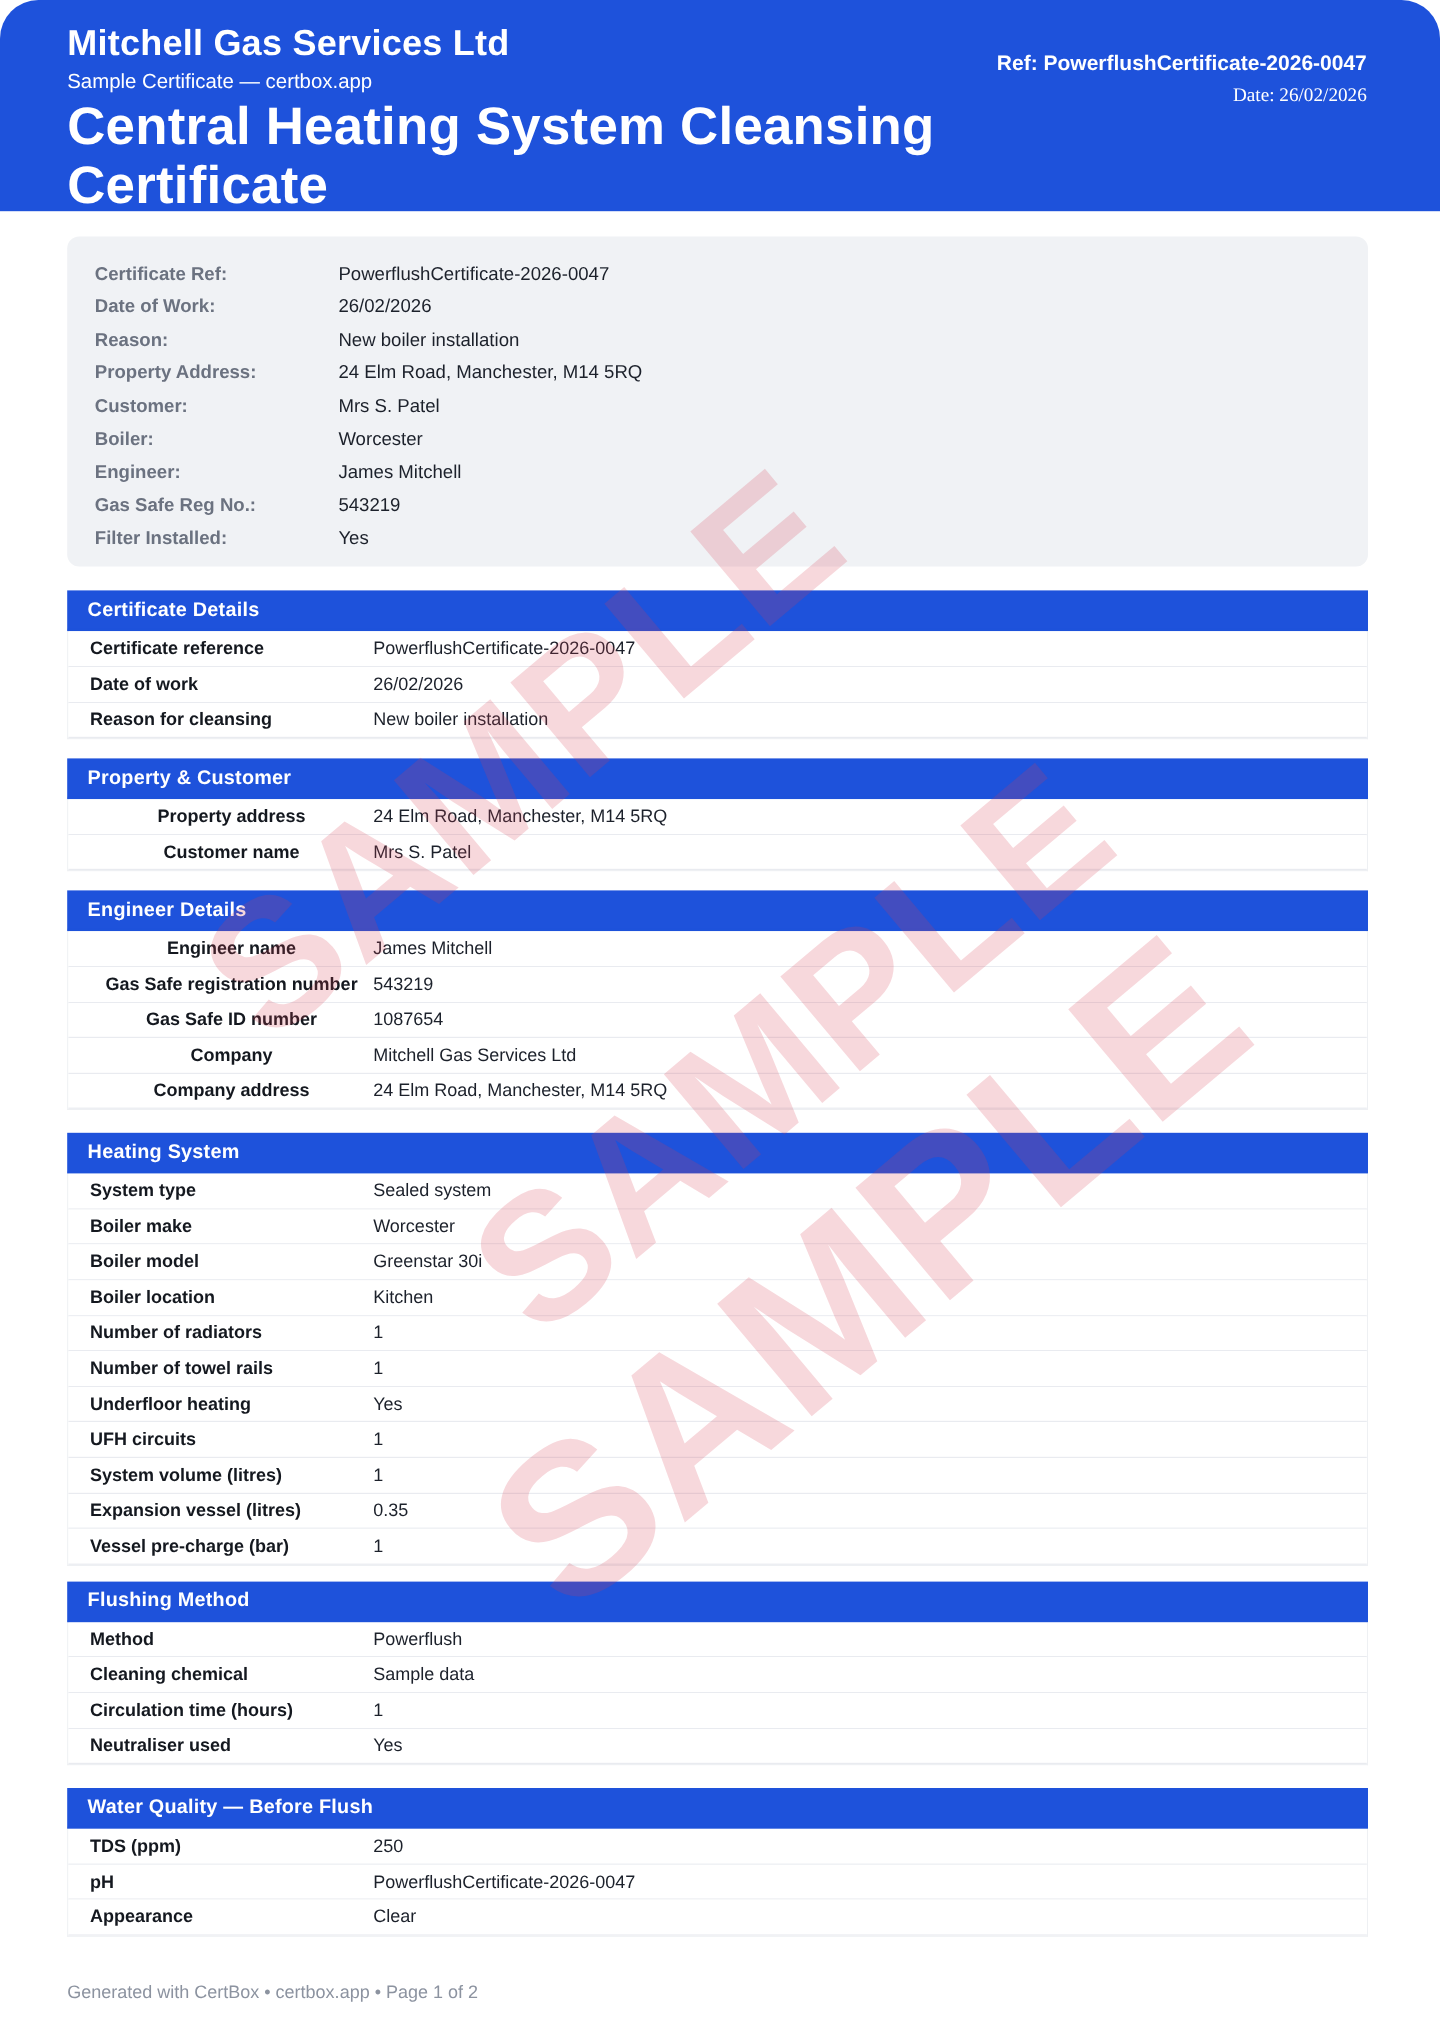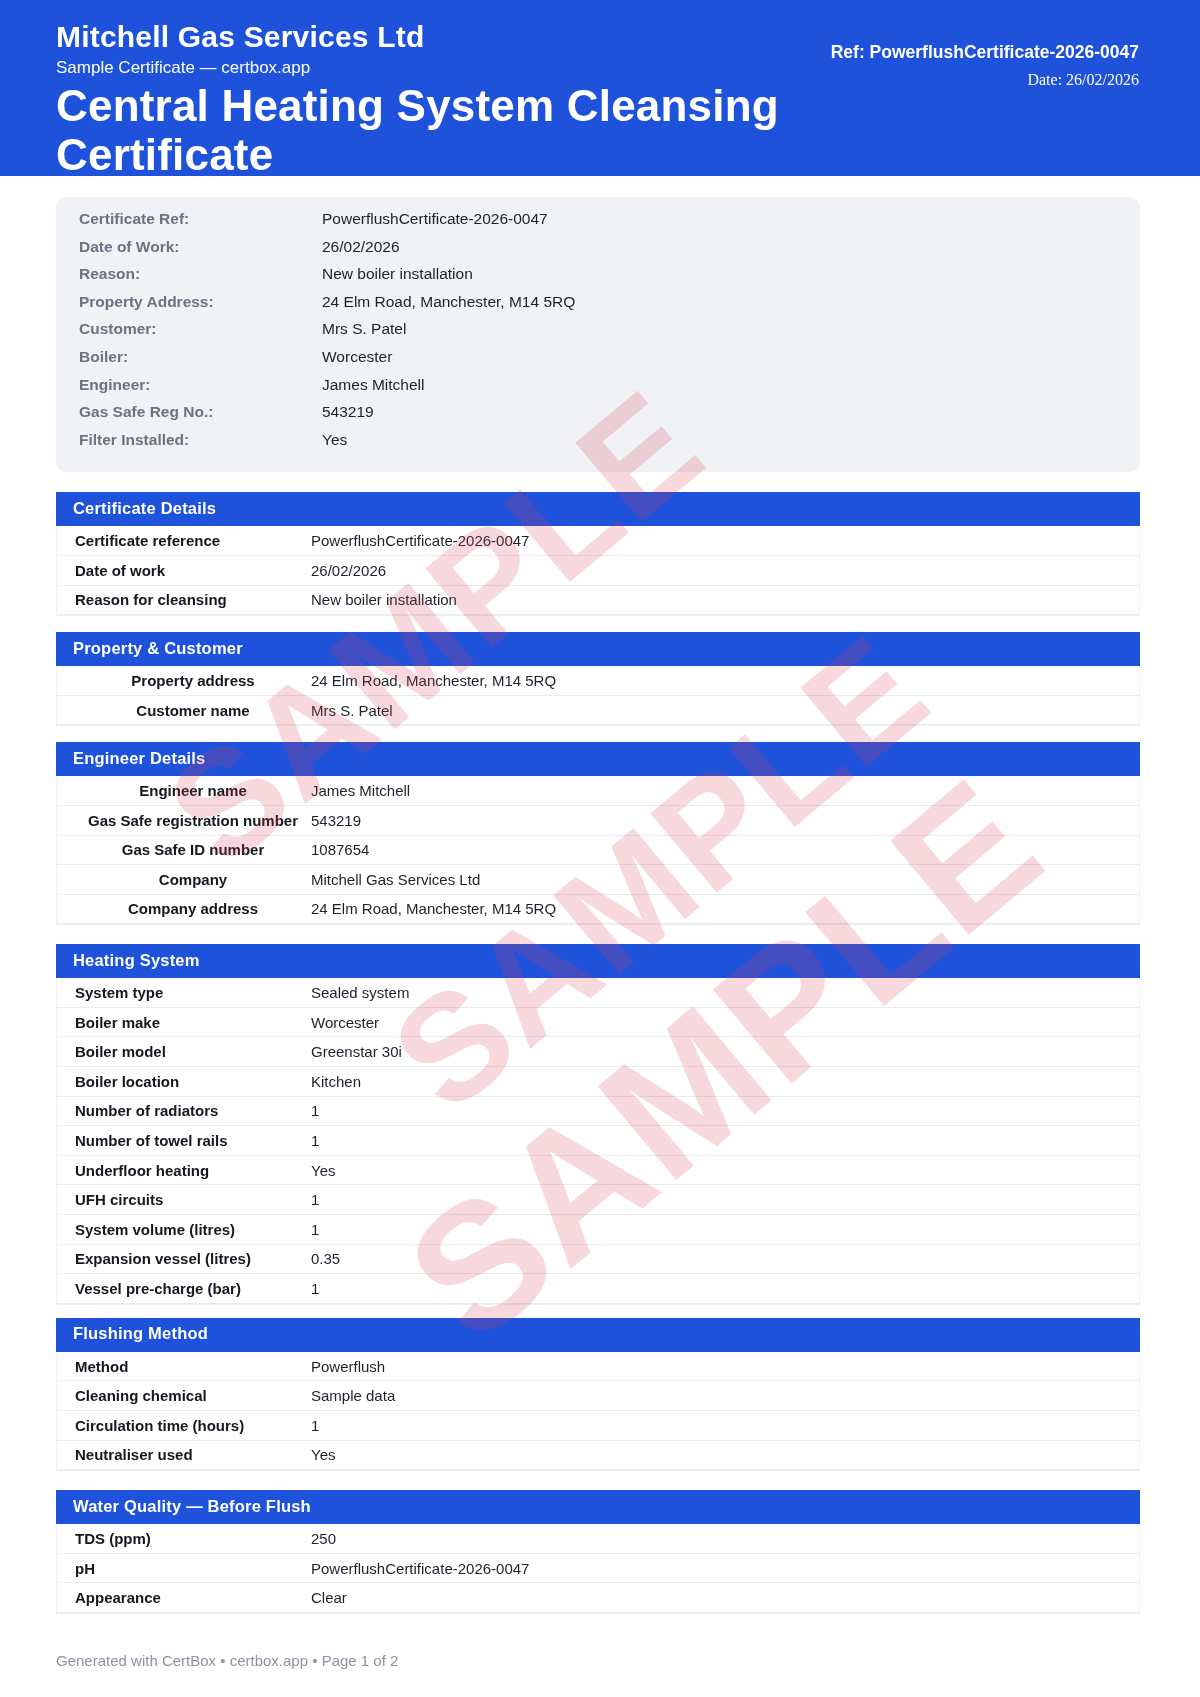--- a/index.html
+++ b/index.html
@@ -2,20 +2,21 @@
 <html><head>
 <meta charset="utf-8">
 <style>
   html,body{margin:0;padding:0;background:#ffffff;}
   .page{
     position:relative;
     width:1200px;height:1697px;
     background:#ffffff;
     font-family:"Liberation Sans","DejaVu Sans",sans-serif;
     overflow:hidden;
+    border-radius:32px;
     -webkit-font-smoothing:antialiased;
   }
   
   .header{
     position:relative;
     background:#1e52db;
     color:#ffffff;
     height:176px;
     box-sizing:border-box;
     padding:20px 60px 0 56px;
@@ -31,21 +32,21 @@
   }
   .header-ref{font-size:17.5px;font-weight:bold;line-height:20px;}
   .header-date{font-size:16px;line-height:19px;margin-top:8px;font-family:Liberation Serif, serif;}
   
   .summary{
     margin:21px 60px 0 56px;
     background:#f0f2f5;
     border-radius:10px;
     padding:13px 0 14px 0;
   }
-  .srow{display:flex;align-items:flex-start;height:27.6px;padding-left:23px;gap:40px;}
+  .srow{display:flex;align-items:flex-end;height:27.6px;padding-left:23px;}
   .srow .slabel{width:203px;font-size:15.5px;font-weight:bold;color:#6b7280;}
   .srow .svalue{font-size:15.5px;color:#1c212b;}
   
   .sections{margin:0 60px 0 56px;}
   .section{margin-top:14px;}
   .section .bar{
     background:#1e52db;
     height:32px;
     display:flex;align-items:center;
     padding-left:17px;

